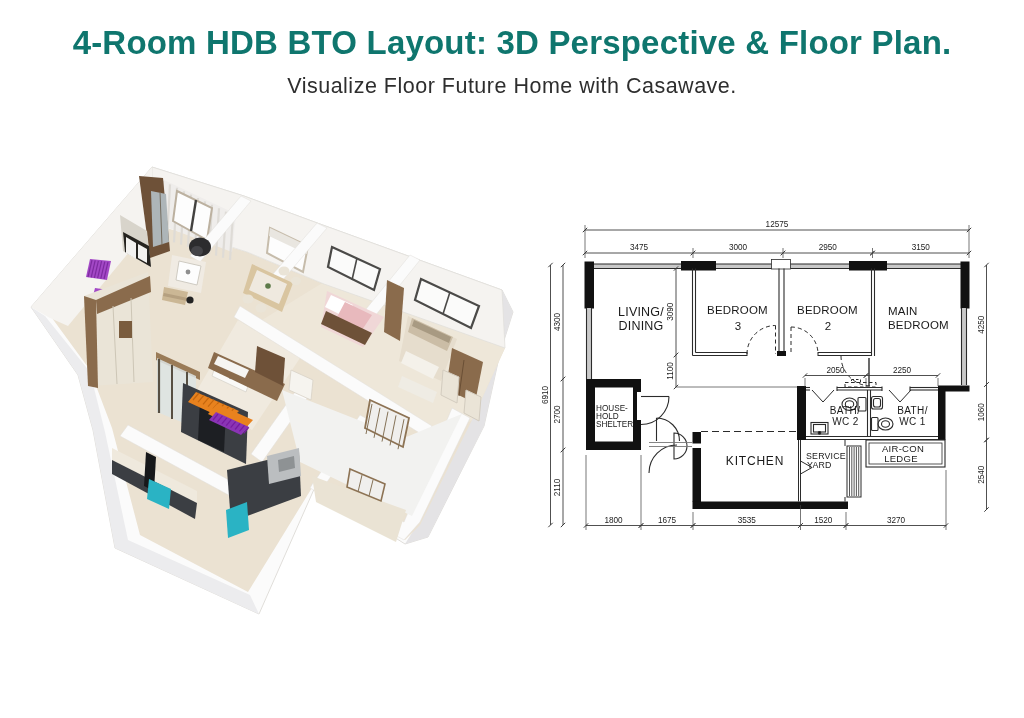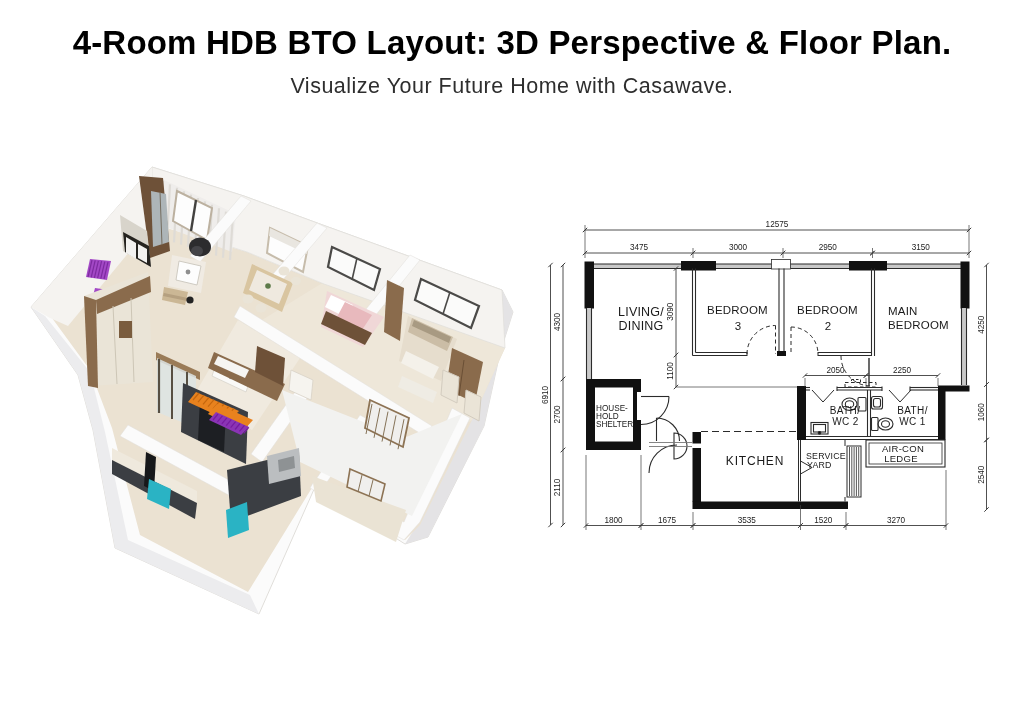--- a/index.html
+++ b/index.html
@@ -1,28 +1,28 @@
 <!DOCTYPE html>
 <html><head>
 <meta charset="utf-8">
 <style>
   html,body { margin:0; padding:0; background:#ffffff; width:1024px; height:718px; overflow:hidden; }
   .page { position:relative; width:1024px; height:718px; font-family:"Liberation Sans", sans-serif; }
   h1 { position:absolute; top:24px; left:0; width:1024px; text-align:center; margin:0;
-       font-size:33px; font-weight:700; letter-spacing:0.2px; color:#000000; }
+       font-size:33px; font-weight:700; letter-spacing:0.2px; color:#0f766e; }
   .sub { position:absolute; top:74px; left:0; width:1024px; text-align:center;
        font-size:21.5px; letter-spacing:0.5px; color:#2e2e2e; }
 </style>
 </head>
 <body>
 <div class="page">
 
 <h1>4-Room HDB BTO Layout: 3D Perspective &amp; Floor Plan.</h1>
 
-<div class="sub">Visualize Your Future Home with Casawave.</div>
+<div class="sub">Visualize Floor Future Home with Casawave.</div>
 <svg width="1024" height="718" viewBox="0 0 1024 718" style="position:absolute;top:0;left:0">
 
 <polygon points="152,167 244,196 320,224 502,290 513,312 500,353 484,426 428,537 405,544 315,487 259,614 115,548 93,430 78,375 31,307" fill="#fbfbfb" stroke="#e0deda" stroke-width="1"></polygon>
 
 <polygon points="31,307 78,375 93,430 115,548 259,614 250,595 128,540 105,432 90,372 45,316" fill="#ececee"></polygon>
 
 <polygon points="502,290 513,312 500,353 484,426 428,537 405,544 420,520 470,420 488,350 492,300" fill="#e4e3e5"></polygon>
 
 <polygon points="160,226 247,252 324,284 505,348 472,420 420,525 405,540 318,478 248,592 140,535 112,428 90,370 52,318" fill="#ebe2d2"></polygon>
 

